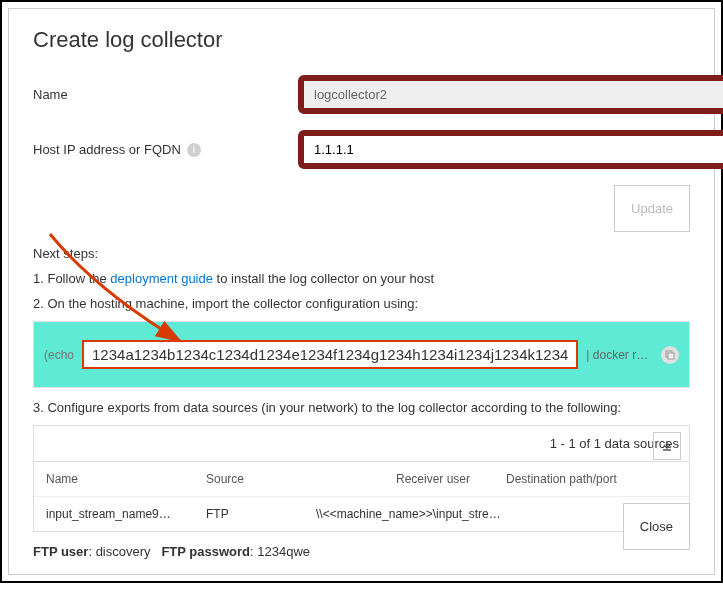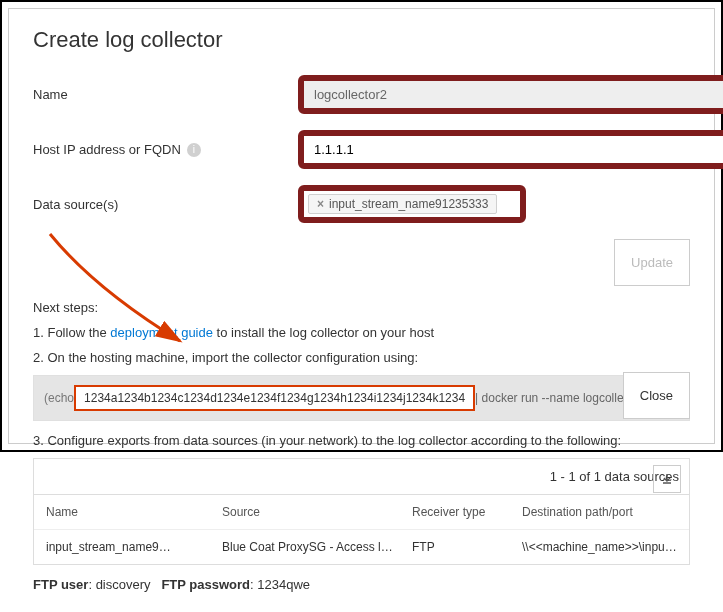--- a/index.html
+++ b/index.html
@@ -8,21 +8,21 @@
     font-size: 13px;
     color: #333;
     background: #fff;
     width: 723px;
     height: 612px;
     position: relative;
   }
   .outer-frame {
     border: 2px solid #000;
     width: 723px;
-    height: 452px;
+    height: 583px;
     padding: 6px;
   }
   .inner-frame {
     border: 1px solid #ccc;
     width: 100%;
     height: 100%;
     padding: 18px 24px 16px 24px;
     position: relative;
   }
   h1 {
@@ -100,36 +100,36 @@
     color: #333;
     cursor: pointer;
   }
   .btn-disabled { color: #bbb; cursor: default; }
   .steps-heading { font-size: 13px; margin-bottom: 10px; color: #333; }
   .step { font-size: 13px; margin-bottom: 10px; color: #333; }
   .link { color: #0078d4; text-decoration: none; cursor: pointer; }
   .code-row {
     display: flex;
     align-items: center;
-    gap: 0;
-    background: #e5e5e5;
+    gap: 8px;
+    background: #5eead4;
     border: 1px solid #e0e0e0;
-    padding: 9px 10px;
+    padding: 18px 10px;
     margin: 4px 0 12px 0;
     font-size: 12px;
     color: #555;
     white-space: nowrap;
     overflow: hidden;
   }
   .code-prefix { color: #777; }
   .code-highlight {
     border: 2px solid #d83b01;
     background: #fff;
     padding: 4px 8px;
-    font-size: 12px;
+    font-size: 15px;
     color: #333;
     position: relative;
   }
   .code-suffix { color: #666; overflow: hidden; text-overflow: ellipsis; }
   .copy-icon {
     margin-left: auto;
     width: 18px; height: 18px;
     border-radius: 50%;
     background: #e0e0e0;
     display: inline-flex;
@@ -160,21 +160,21 @@
     justify-content: center;
   }
   .tbl-cols, .tbl-row {
     display: flex;
     padding: 10px 12px;
     font-size: 12px;
   }
   .tbl-cols { color: #555; border-bottom: 1px solid #eee; }
   .tbl-row { color: #333; }
   .col-name { width: 160px; overflow:hidden; text-overflow:ellipsis; white-space:nowrap;}
-  .col-source { width: 190px; overflow:hidden; text-overflow:ellipsis; white-space:nowrap;margin-left:16px;}
+  .col-source { width: 190px; overflow:hidden; text-overflow:ellipsis; white-space:nowrap;}
   .col-recv { width: 110px; }
   .col-dest { flex: 1; overflow:hidden; text-overflow:ellipsis; white-space:nowrap;}
   .creds {
     font-size: 13px;
     margin-top: 6px;
   }
   .creds b { font-weight: 600; }
   .footer {
     position: absolute;
     bottom: 24px;
@@ -206,31 +206,20 @@
   <div class="form-row">
     <div class="form-label">
       <span>Host IP address or FQDN</span>
       <span class="info-icon">i</span>
     </div>
     <div class="field-wrap">
       <input class="text-input" value="1.1.1.1" style="">
     </div>
   </div>
 
-  <div class="form-row">
-    <div class="form-label">Data source(s)</div>
-    <div class="field-wrap">
-      <div class="tag-input">
-        <span class="tag">
-          <span class="tag-x">×</span>
-          <span>input_stream_name91235333</span>
-        </span>
-      </div>
-    </div>
-  </div>
 
   <div class="update-row">
     <button class="btn btn-disabled">Update</button>
   </div>
 
   <div class="steps-heading">Next steps:</div>
 
   <div class="step">
     <span>1. Follow the </span><a class="link">deployment guide</a><span> to install the log collector on your host</span>
   </div>
@@ -256,26 +245,25 @@
       <span>1 - 1 of 1 data sources</span>
       <span class="download-btn">
         <svg width="12" height="12" viewBox="0 0 12 12">
               <path d="M6 1 L6 8 M3 5 L6 8 L9 5 M2 10 L10 10" stroke="#555" stroke-width="1.4" fill="none"></path>
             </svg>
       </span>
     </div>
     <div class="tbl-cols">
       <div class="col-name">Name</div>
       <div class="col-source">Source</div>
-      <div class="col-recv">Receiver type</div>
+      <div class="col-recv">Receiver user</div>
       <div class="col-dest">Destination path/port</div>
     </div>
     <div class="tbl-row">
       <div class="col-name">input_stream_name9…</div>
-      <div class="col-source">Blue Coat ProxySG - Access l…</div>
       <div class="col-recv">FTP</div>
       <div class="col-dest">\\&lt;&lt;machine_name&gt;&gt;\input_stre…</div>
     </div>
   </div>
 
   <div class="creds">
     <b>FTP user</b>: <span>discovery</span>&nbsp;&nbsp;
     <b>FTP password</b>: <span>1234qwe</span>
   </div>
 

